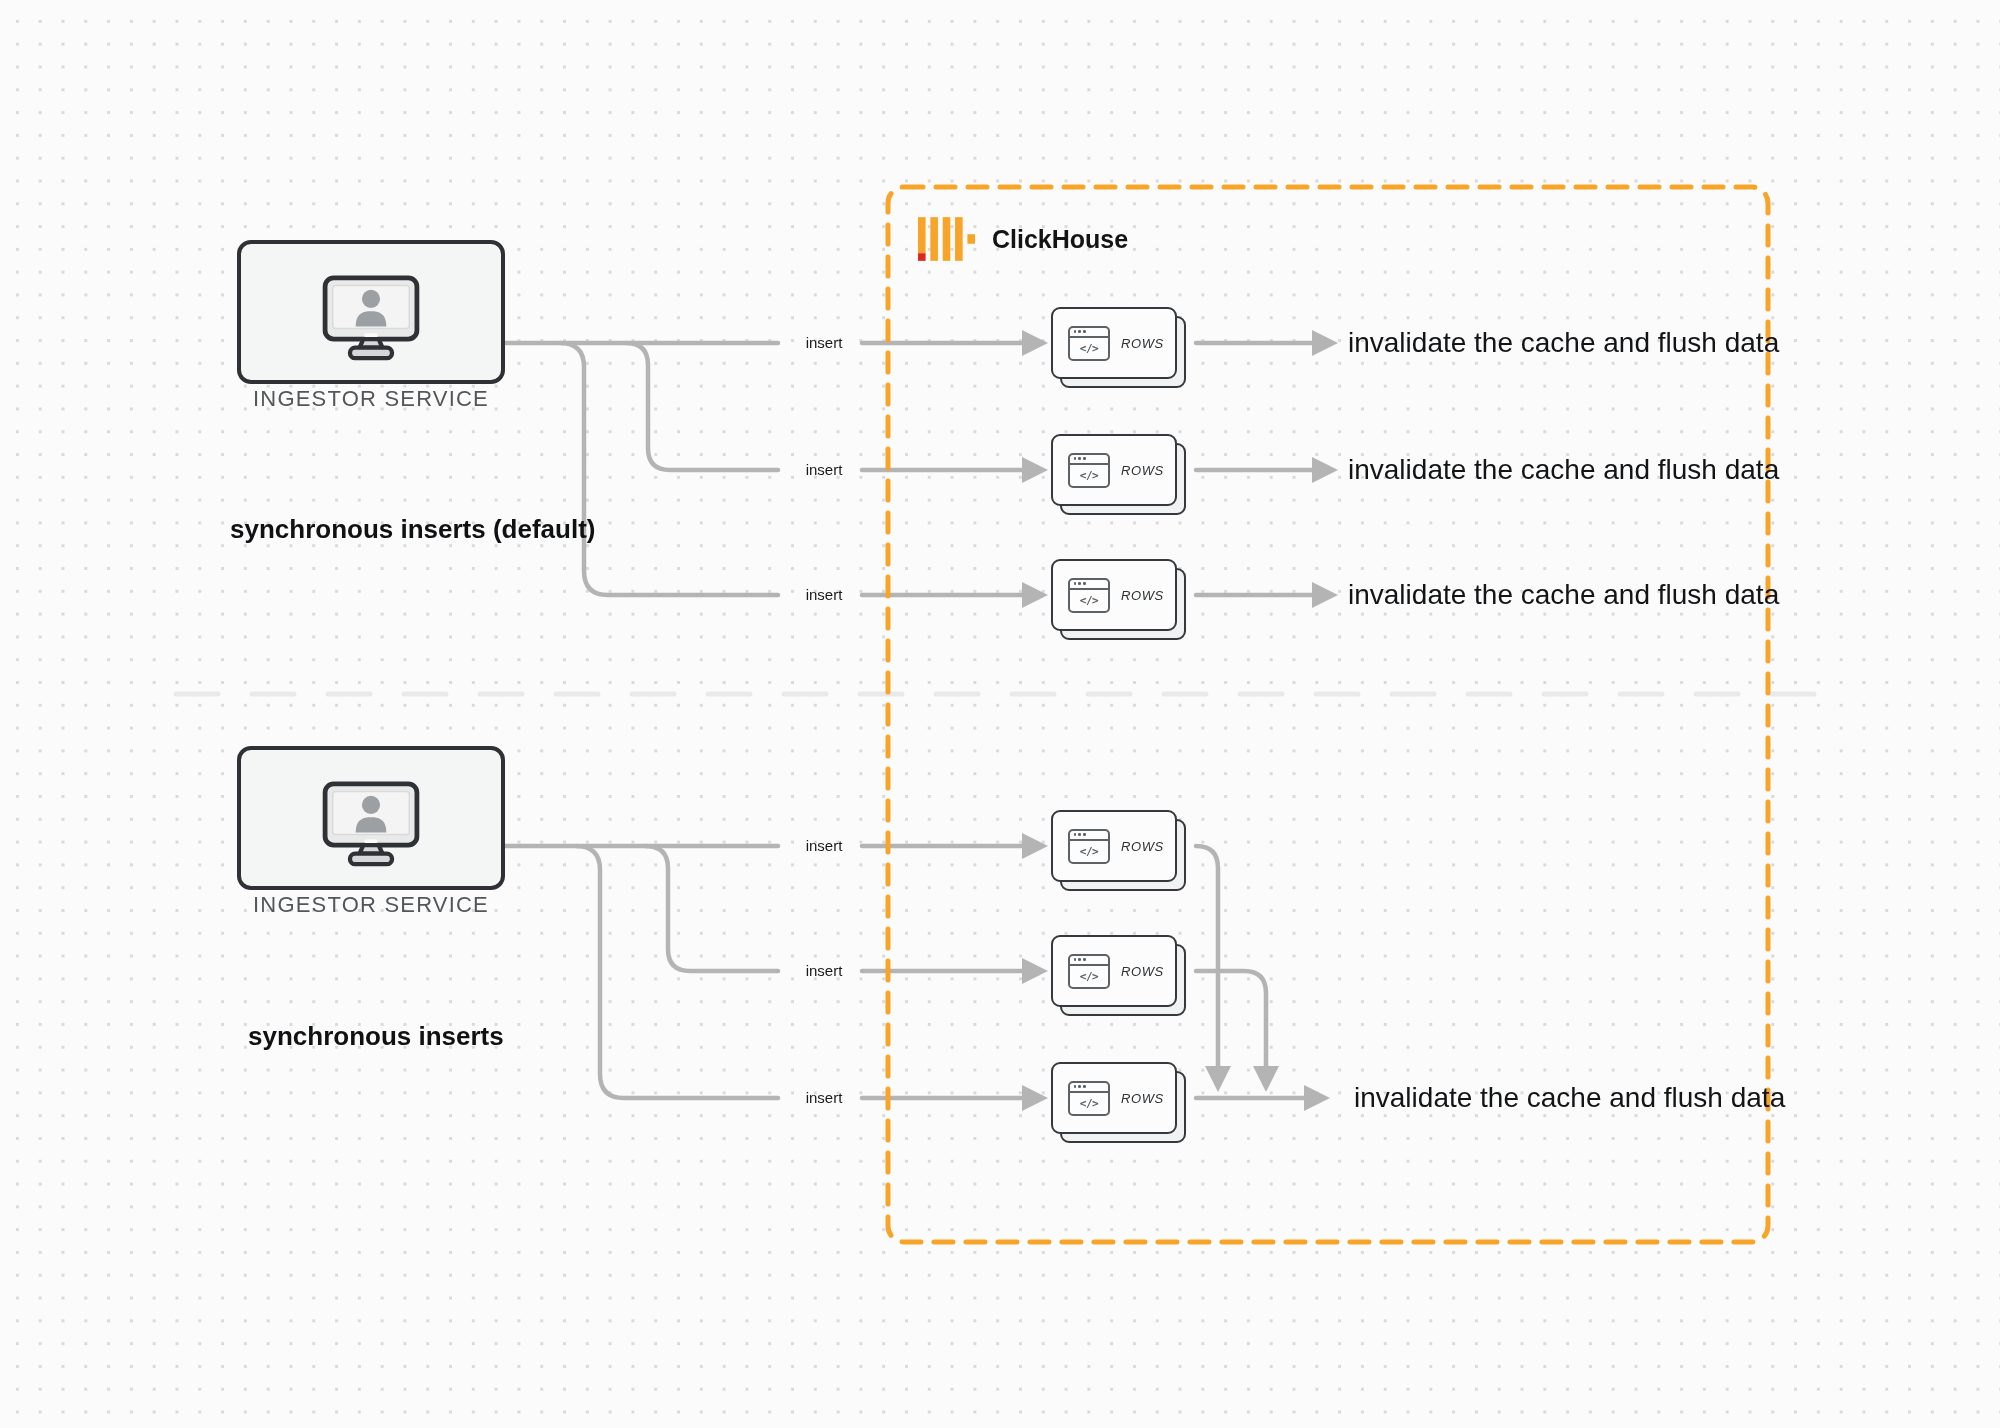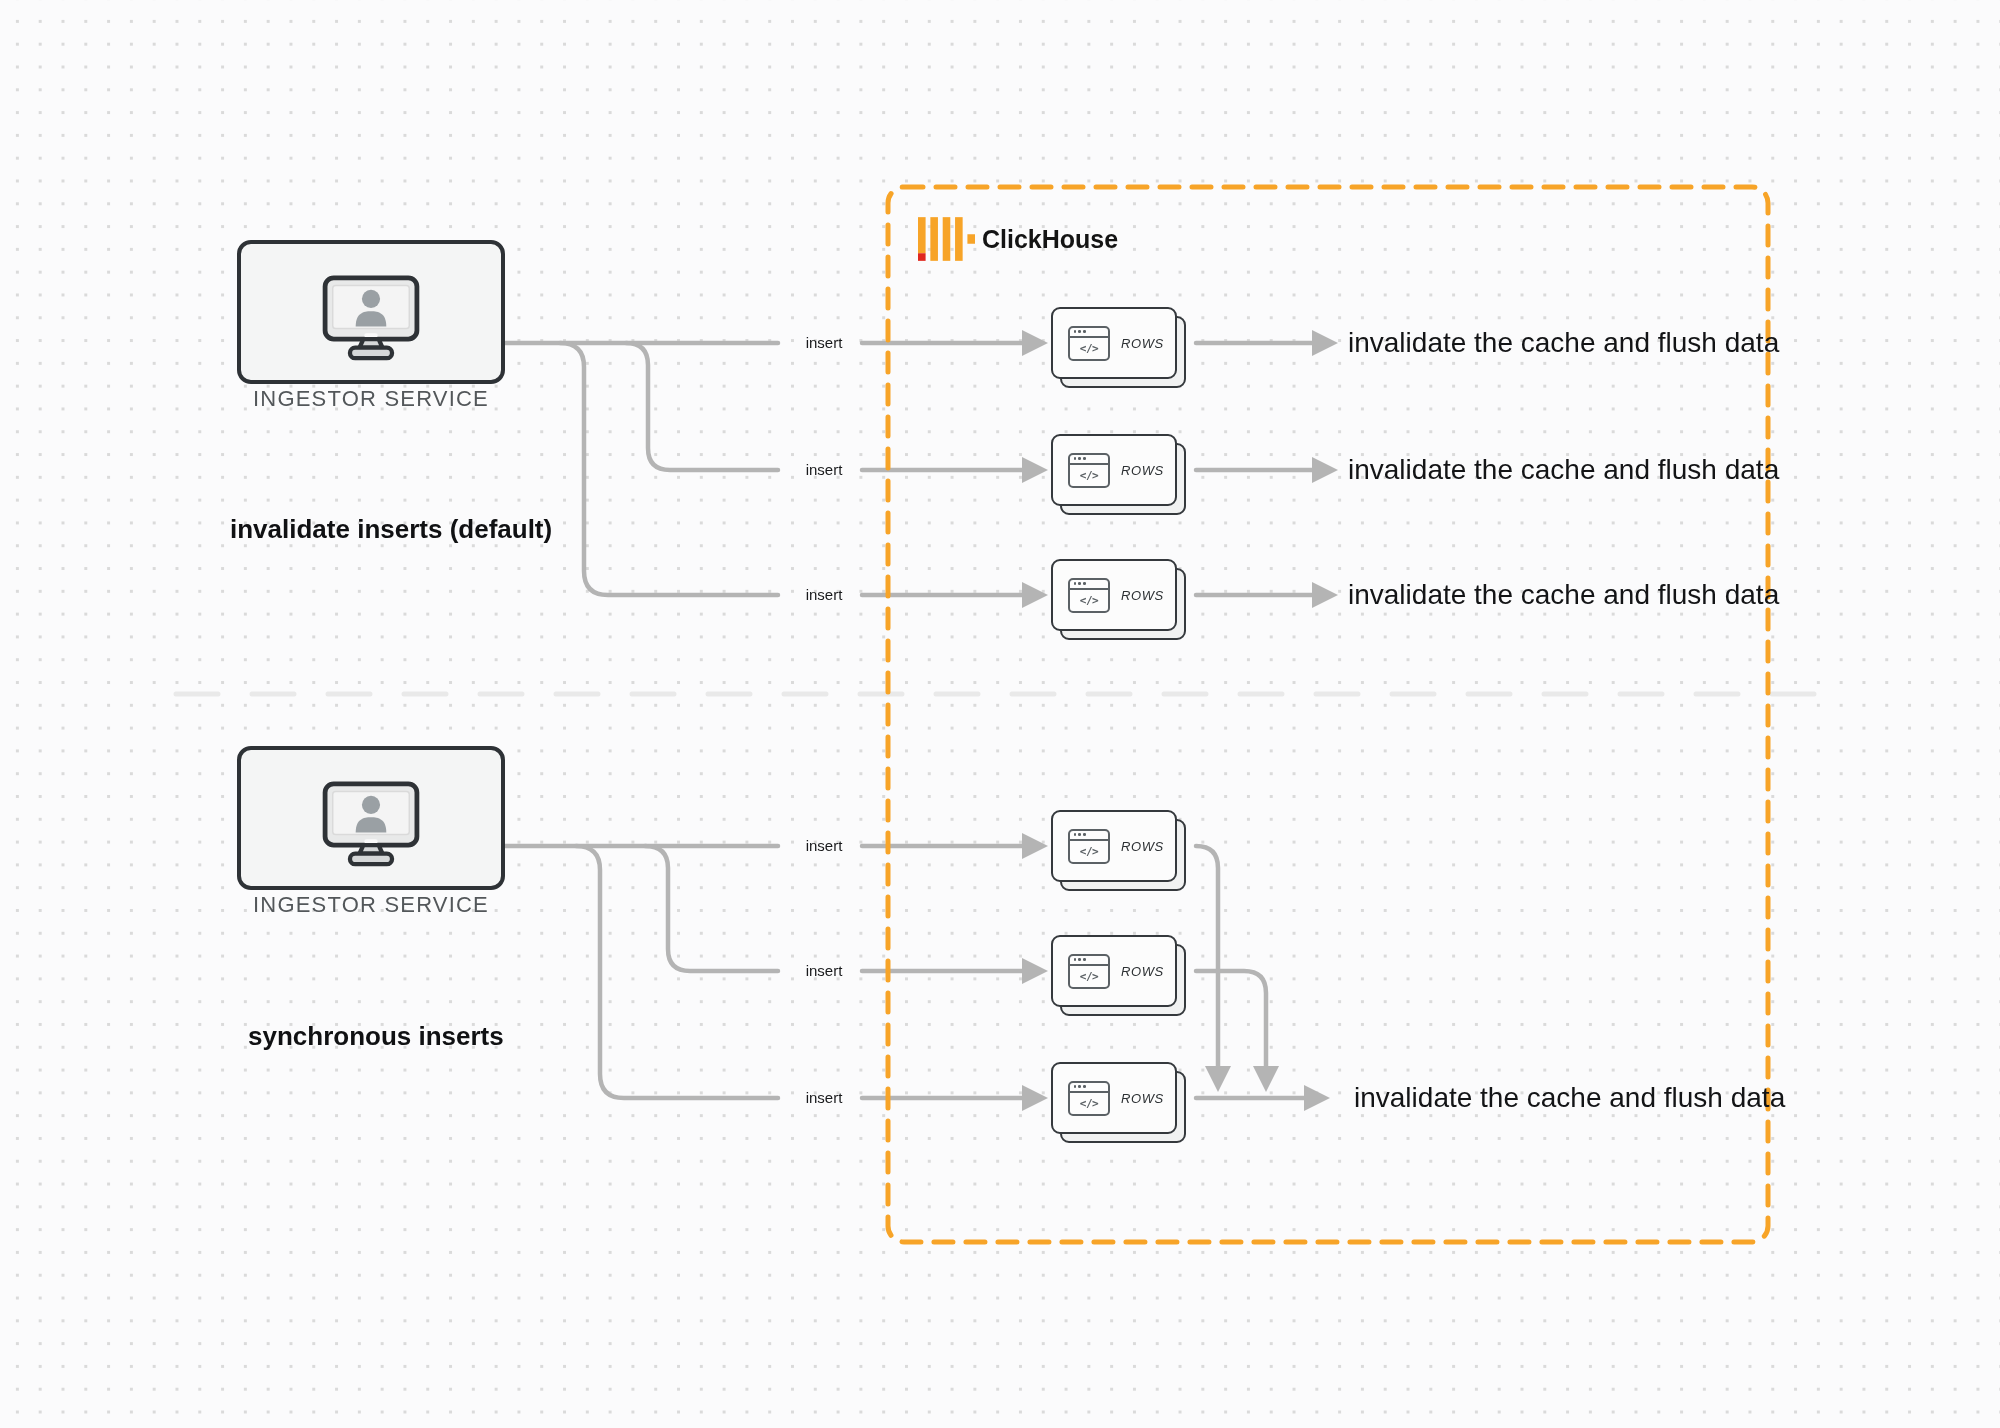--- a/index.html
+++ b/index.html
@@ -22,21 +22,21 @@
     background:#f4f5f5;border:4px solid #2e3236;border-radius:14px;
   }
   .ingestor .monitor{position:absolute;left:80px;top:30px;}
   .ing-label{
     position:absolute;top:142px;left:0;right:0;text-align:center;
     font-size:22px;color:#53575a;letter-spacing:1.2px;
   }
 
   .caption{position:absolute;font-weight:700;font-size:26px;color:#101113;line-height:30px;}
 
-  .ch-header{position:absolute;display:flex;align-items:center;gap:7px;justify-content:flex-end;}
+  .ch-header{position:absolute;display:flex;align-items:center;gap:17px;justify-content:flex-end;}
   .ch-name{font-size:25px;font-weight:600;color:#141414;}
 
   .rows-card{position:absolute;width:126px;height:72px;}
   .rows-back,.rows-front{
     position:absolute;width:126px;height:72px;box-sizing:border-box;
     border:2.5px solid #35393d;border-radius:9px;
   }
   .rows-back{left:9px;top:9px;background:#f1f2f2;}
   .rows-front{left:0;top:0;background:#fcfcfc;display:flex;align-items:center;gap:11px;padding-left:15px;}
   .rows-label{font-style:italic;font-size:13px;font-weight:500;letter-spacing:0.6px;color:#2c3033;}
@@ -121,21 +121,21 @@
       <rect x="12" y="12" width="80" height="45" rx="3" fill="#f4f4f4" stroke="#dadada" stroke-width="1.5"></rect>
       <circle cx="52" cy="26" r="9.5" fill="#9aa0a4"></circle>
       <path d="M36 55 C36 41 44 39 52 39 C60 39 68 41 68 55 Z" fill="#9aa0a4"></path>
       <rect x="45" y="62" width="14" height="4.5" rx="2.2" fill="#fafafa"></rect>
       <path d="M44 68 L60 68 L64 77 L40 77 Z" fill="#d5d7d8" stroke="#2e3236" stroke-width="4.5" stroke-linejoin="round"></path>
       <rect x="30" y="77" width="44" height="11" rx="5.5" fill="#d5d7d8" stroke="#2e3236" stroke-width="4.5"></rect>
     </svg>
     <div class="ing-label">INGESTOR SERVICE</div>
   </div>
 
-  <div class="caption" style="left:230px;top:514px">invalidate inserts (default)</div>
+  <div class="caption" style="left:230px;top:514px">synchronous inserts (default)</div>
   <div class="caption" style="left:248px;top:1021px">synchronous inserts</div>
 
   <div class="ch-header" style="left:918px;top:217px">
     <svg width="57" height="44" viewBox="0 0 60 46">
       <rect x="0" y="0" width="8" height="38" fill="#F7A428"></rect>
       <rect x="0" y="38" width="8" height="8" fill="#E0271E"></rect>
       <rect x="13" y="0" width="8" height="46" fill="#F7A428"></rect>
       <rect x="26" y="0" width="8" height="46" fill="#F7A428"></rect>
       <rect x="39" y="0" width="8" height="46" fill="#F7A428"></rect>
       <rect x="52" y="18" width="8" height="10" fill="#F7A428"></rect>

